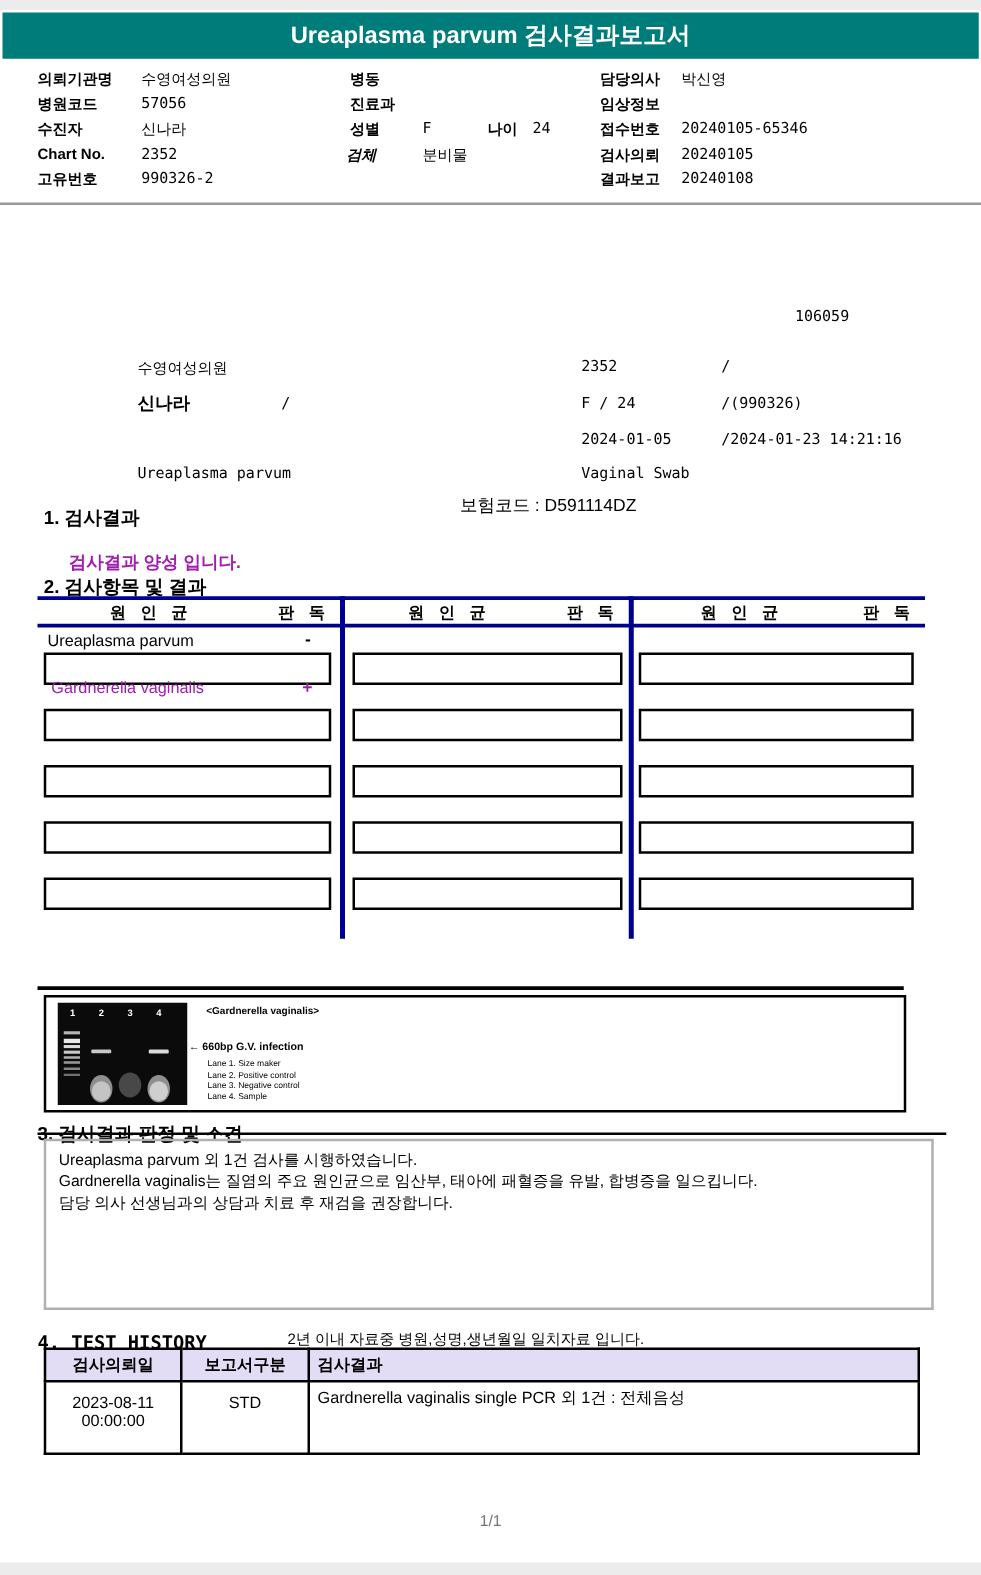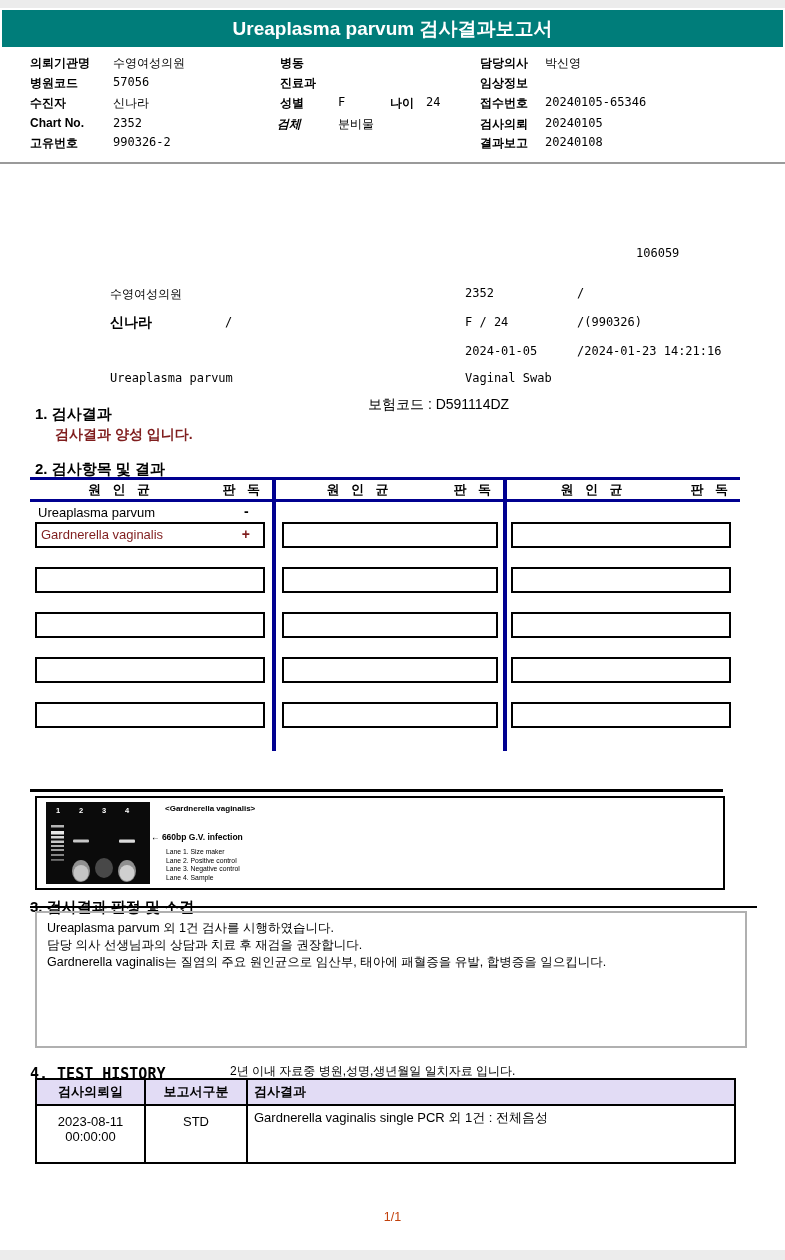--- a/index.html
+++ b/index.html
@@ -13,21 +13,21 @@
             color:#fff;font-size:19px;font-weight:bold;text-align:center;line-height:37px;}
   
   .flabel{position:absolute;font-size:12px;font-weight:bold;white-space:nowrap;}
   .fvalue{position:absolute;font-size:12px;white-space:nowrap;}
   .sep{position:absolute;left:0;top:162px;width:785px;height:2px;background:#9a9a9a;}
   
   .mono{font-family:"DejaVu Sans Mono","Liberation Mono",monospace;}
   .pinfo{position:absolute;font-size:12px;white-space:nowrap;}
   
   .sect-title{position:absolute;font-size:15px;font-weight:bold;white-space:nowrap;margin-top:8px;}
-  .red{color:#7f1d1d;}
+  .red{color:#a21caf;margin-top:15px;}
   
   .navy-h{position:absolute;background:#000090;height:3px;}
   .navy-v{position:absolute;background:#000090;width:4px;}
   .colhead{position:absolute;height:30px;font-size:13px;font-weight:bold;}
   .colhead .p{position:absolute;left:0;right:60px;text-align:center;letter-spacing:4px;}
   .colhead .r{position:absolute;right:8px;letter-spacing:4px;}
   .rbox{position:absolute;height:22px;border:2px solid #000;background:#fff;}
   .rrow{position:absolute;height:18px;font-size:13px;white-space:nowrap;}
   .mark{font-weight:bold;font-size:14px;}
   
@@ -42,21 +42,21 @@
   .underline3{position:absolute;left:30px;top:906px;width:727px;height:2px;background:#000;}
   
   .htable{position:absolute;left:35px;top:1078px;width:701px;border:2px solid #000;border-collapse:collapse;}
   .htable th{background:#e2dcf5;font-size:13px;font-weight:bold;height:24px;border:2px solid #000;padding:0 6px;}
   .htable td{border:2px solid #000;vertical-align:top;font-size:13px;padding:3px 6px;}
   .c-date{width:95px;text-align:center;white-space:pre-line;padding-top:8px !important;}
   .c-kind{width:88px;text-align:center;font-size:14px;padding-top:8px !important;}
   .c-res{height:50px;}
   .th-l{text-align:center;}
   .th-res{text-align:left;}
-  .footer{position:absolute;left:0;top:1210px;width:785px;text-align:center;font-size:12.5px;color:#c2410c;}
+  .footer{position:absolute;left:0;top:1210px;width:785px;text-align:center;font-size:12.5px;color:#737373;}
 </style>
 </head>
 <body>
 
 <div class="page">
 
   <div class="strip" style="top:0;height:8px;"></div>
 
   <div class="titlebar">Ureaplasma parvum 검사결과보고서</div>
 
@@ -193,22 +193,22 @@
       <div>Lane 2. Positive control</div>
       <div>Lane 3. Negative control</div>
       <div>Lane 4. Sample</div>
     </div>
   </div>
 
   <div class="sect-title" style="left:30px;top:890px;">3. 검사결과 판정 및 소견</div>
   <div class="underline3"></div>
   <div class="cbox">
     <p>Ureaplasma parvum 외 1건 검사를 시행하였습니다.</p>
+    <p>Gardnerella vaginalis는 질염의 주요 원인균으로 임산부, 태아에 패혈증을 유발, 합병증을 일으킵니다.</p>
     <p>담당 의사 선생님과의 상담과 치료 후 재검을 권장합니다.</p>
-    <p>Gardnerella vaginalis는 질염의 주요 원인균으로 임산부, 태아에 패혈증을 유발, 합병증을 일으킵니다.</p>
   </div>
 
   <div class="sect-title" style="left:30px;top:1057px;font-family:'DejaVu Sans Mono','Liberation Mono',monospace;">4. TEST HISTORY</div>
   <div class="abs" style="left:230px;top:1063px;font-size:12px;">2년 이내 자료중 병원,성명,생년월일 일치자료 입니다.</div>
 
   <table class="htable">
     <tbody>
         <tr>
       <th class="th-l">검사의뢰일</th>
       <th class="th-l">보고서구분</th>

